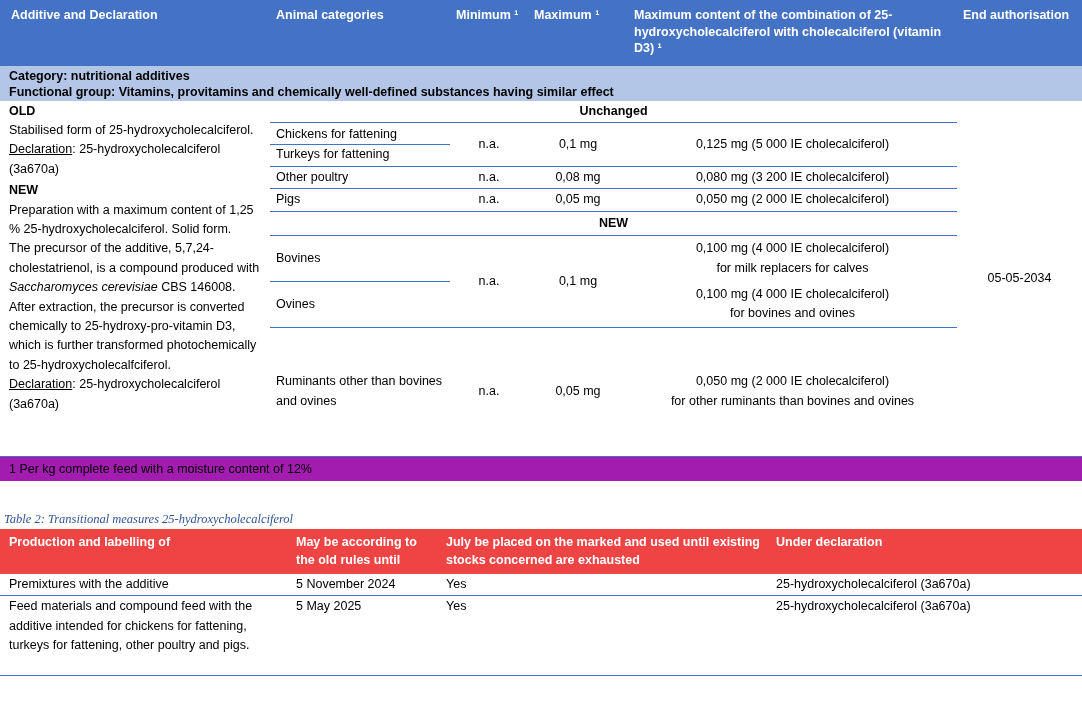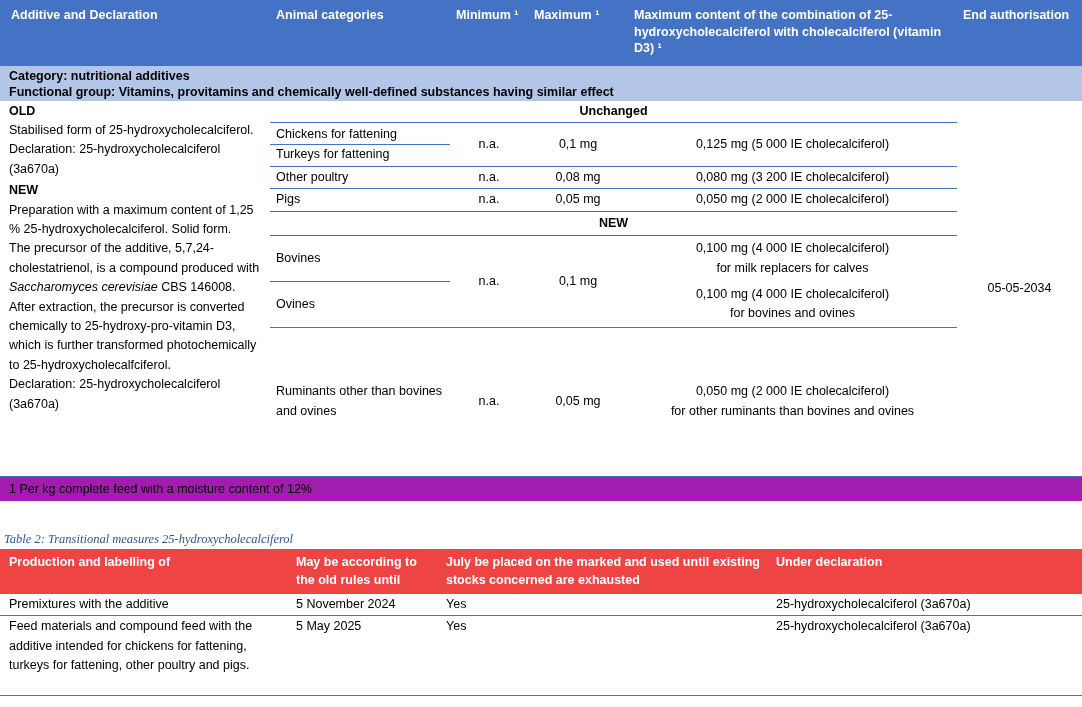--- a/index.html
+++ b/index.html
@@ -60,21 +60,21 @@
     background: #ffffff;
   }
   td.b.firstcol { padding-left: 9px; padding-right: 8px; }
   td.ctr { text-align: center; vertical-align: middle; }
   td.mid { vertical-align: middle; }
   td.bold { font-weight: bold; }
 
   .line-t  { border-top: 1.2px solid #4472C4; }
   .line-b  { border-bottom: 1.2px solid #4472C4; }
 
-  .u { }
+  .u { text-decoration: underline; }
   .it { font-style: italic; }
 
   
   tr.foot td {
     font-size: 12.5px;
     line-height: 18px;
     padding: 3px 6px 3px 9px;
     border-top: 1.2px solid #4472C4;
     background: #a21caf;
   }
@@ -192,21 +192,21 @@
 
     <tr>
       <td class="b mid line-t" style="height:46px">Ovines</td>
       <td class="b ctr" style="height:46px">
         <div>0,100 mg (4 000 IE cholecalciferol)</div>
         <div>for bovines and ovines</div>
       </td>
     </tr>
 
     <tr>
-      <td class="b mid line-t" style="height:148px">Ruminants other than bovines and ovines</td>
+      <td class="b mid line-t" style="height:128px">Ruminants other than bovines and ovines</td>
       <td class="b ctr line-t">n.a.</td>
       <td class="b ctr line-t">0,05 mg</td>
       <td class="b ctr line-t">
         <div>0,050 mg (2 000 IE cholecalciferol)</div>
         <div>for other ruminants than bovines and ovines</div>
       </td>
     </tr>
 
     <tr>
       <td class="b" colspan="4" style="height:1px;padding:0"></td>

